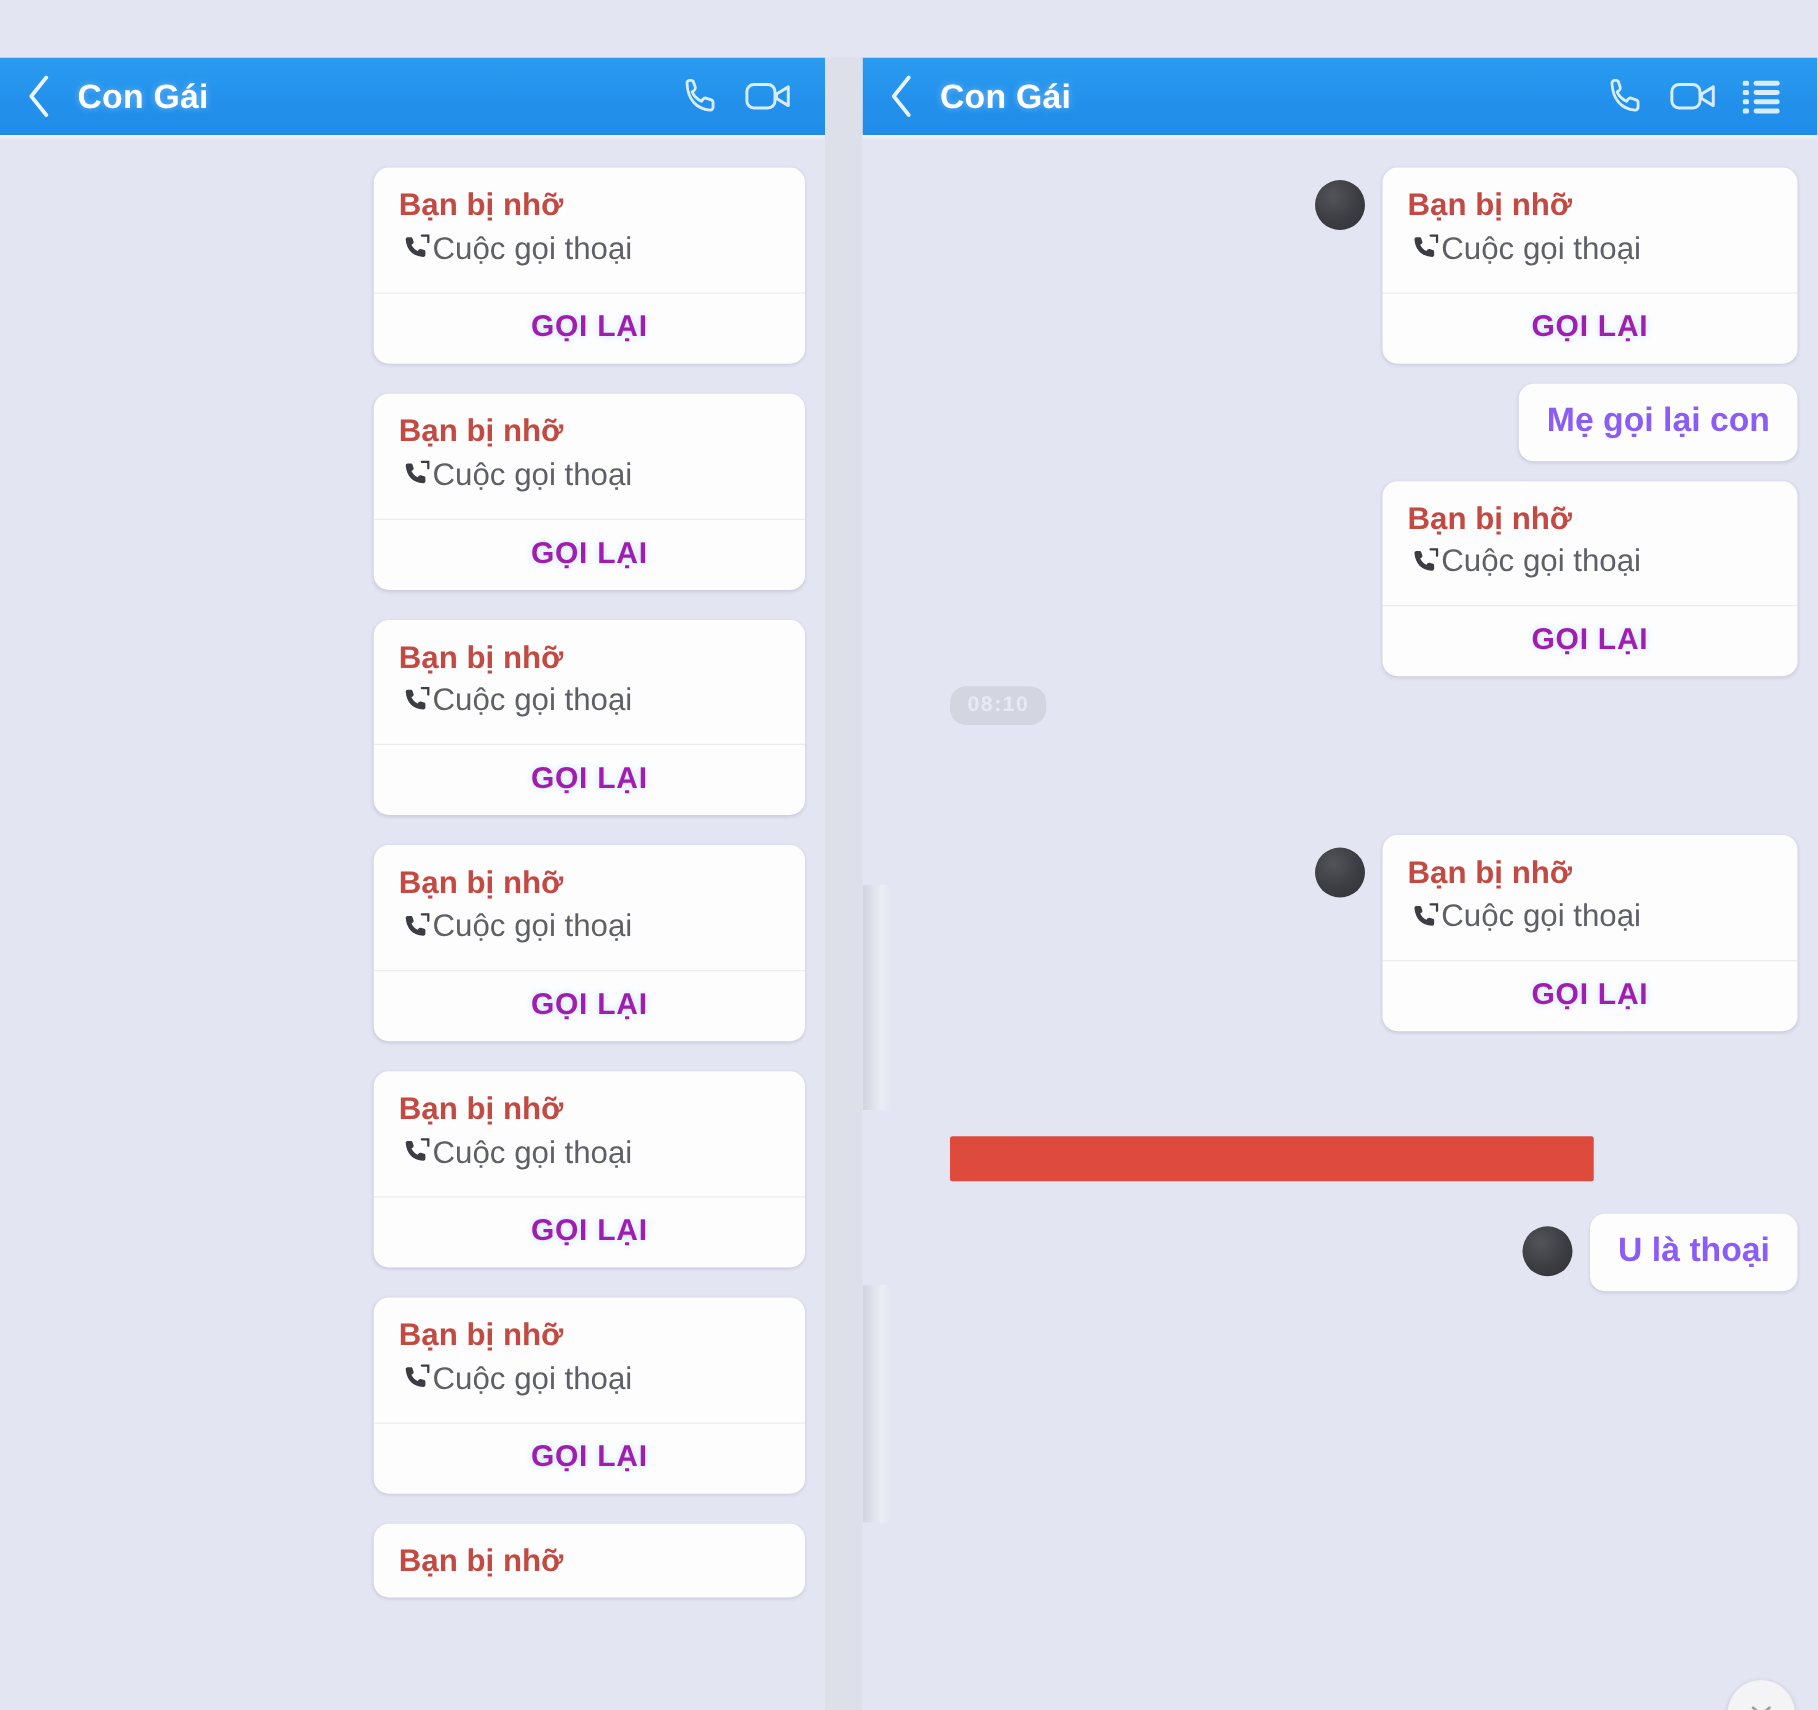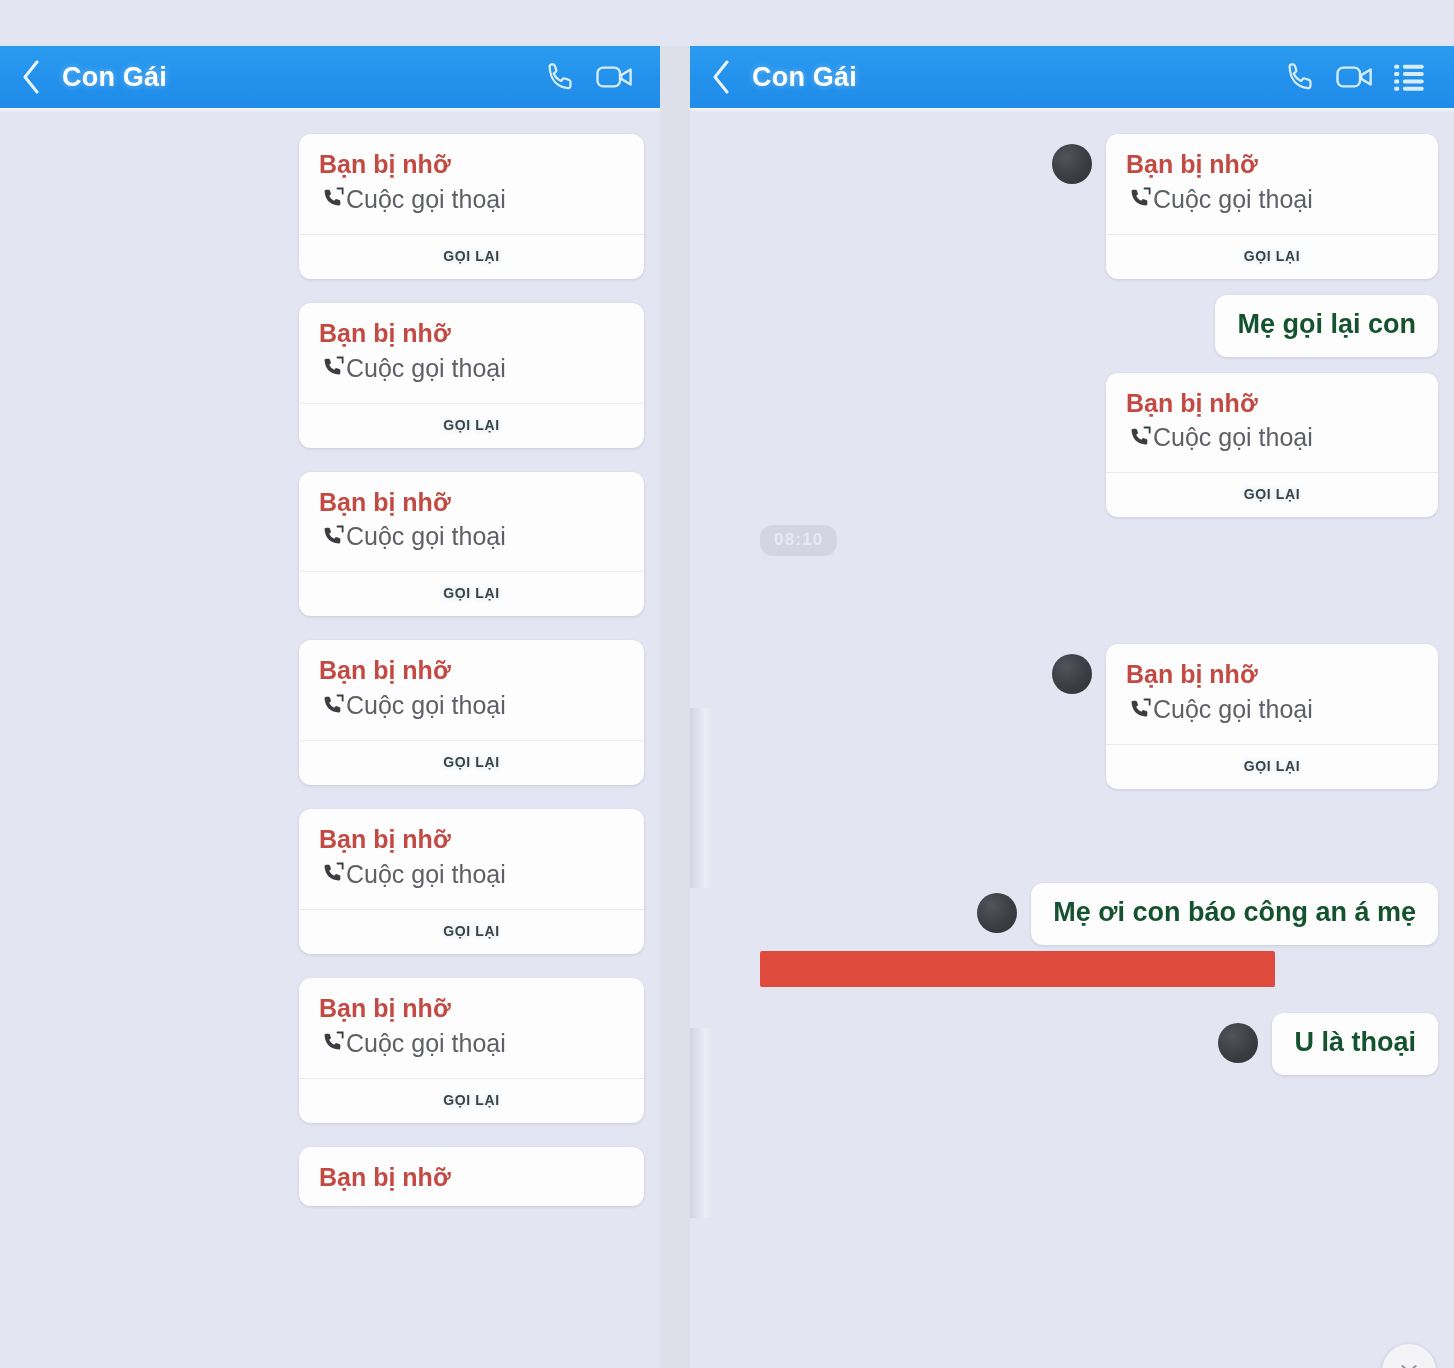--- a/index.html
+++ b/index.html
@@ -138,35 +138,35 @@
     white-space: nowrap;
   }
   .call-sub svg { display: block; flex: none; }
   .call-divider {
     height: 1px;
     background: #ececf0;
     margin: 10px 0 0 0;
   }
   .call-action {
     text-align: center;
-    color: #404040;
-    font-size: 14px;
+    color: #a21caf;
+    font-size: 24px;
     font-weight: bold;
     letter-spacing: .6px;
     padding: 13px 0 15px 0;
     text-shadow: 0 0 5px rgba(120,200,240,.45);
   }
 
   
   .bubble {
     background: #fdfdfe;
     border-radius: 12px;
     padding: 13px 22px 15px 22px;
     box-shadow: 0 1px 3px rgba(40,44,80,.14);
-    color: #14532d;
+    color: #8b5cf6;
     font-size: 27px;
     font-weight: bold;
     line-height: 1.25;
     white-space: nowrap;
   }
   .bubble.out {
     background: #d7eef8;
     white-space: pre-line;
     font-size: 26px;
     line-height: 1.42;
@@ -468,24 +468,20 @@
               <span>Cuộc gọi thoại</span>
             </div>
           </div>
           <div class="call-divider"></div>
           <div class="call-action">GỌI LẠI</div>
         </div>
       </div>
 
       <div class="spacer-gap lg"></div>
 
-      <div class="row tight">
-        <div class="avatar nudge-0"></div>
-        <div class="bubble">Mẹ ơi con báo công an á mẹ</div>
-      </div>
 
       <div class="redact-row">
         <div class="redact-bar"></div>
       </div>
 
 
       <div class="row tight">
         <div class="avatar nudge-0"></div>
         <div class="bubble">U là thoại</div>
       </div>

